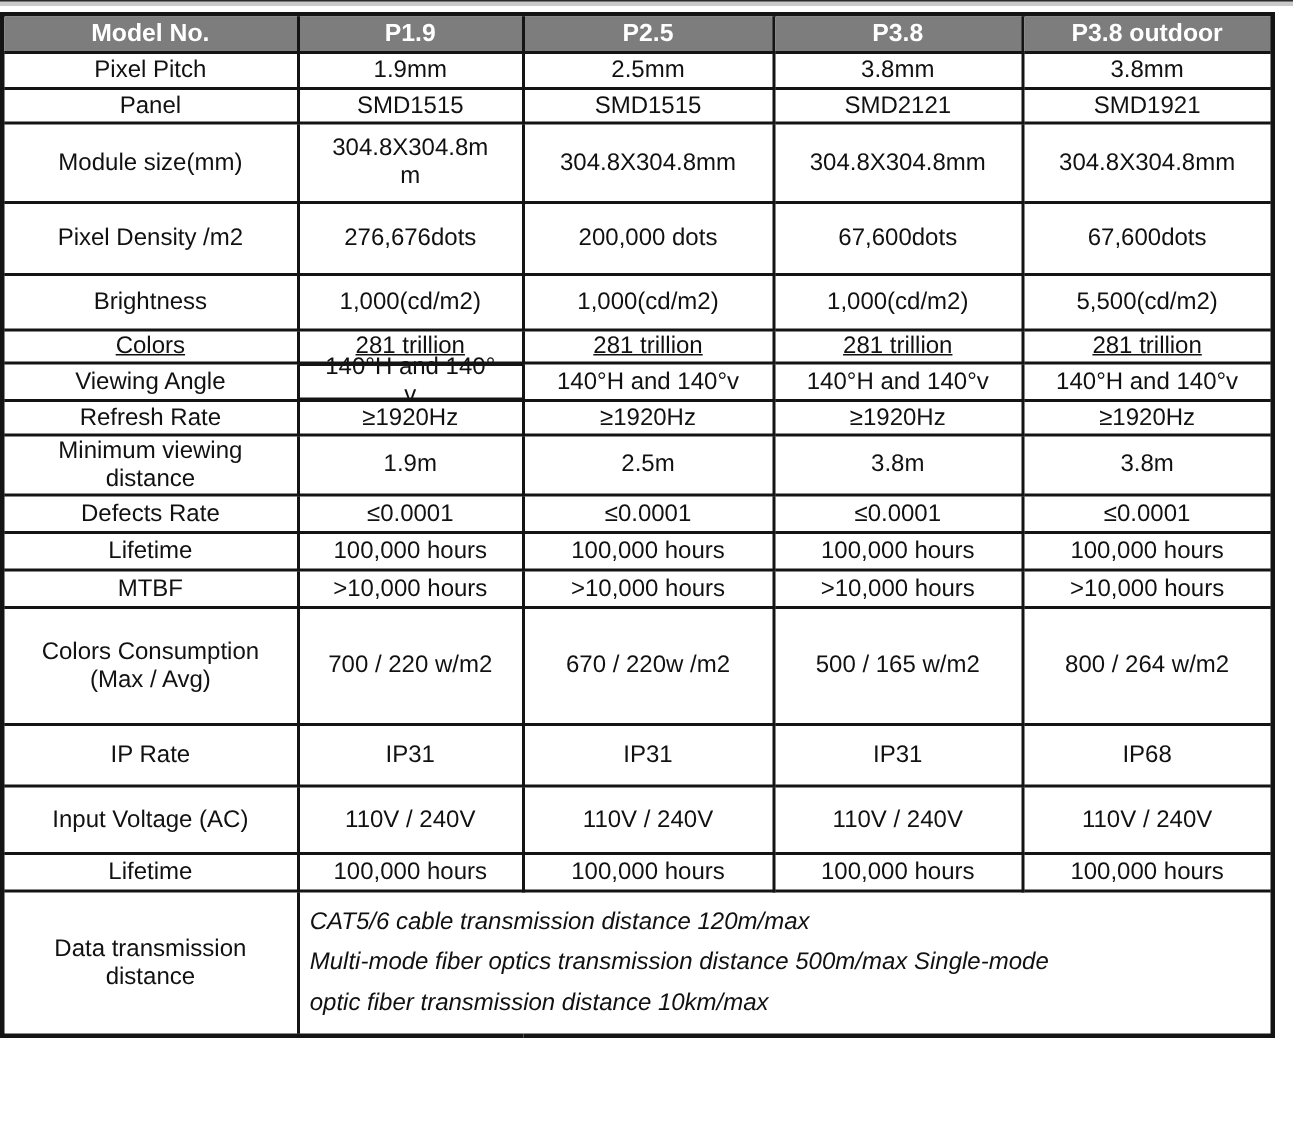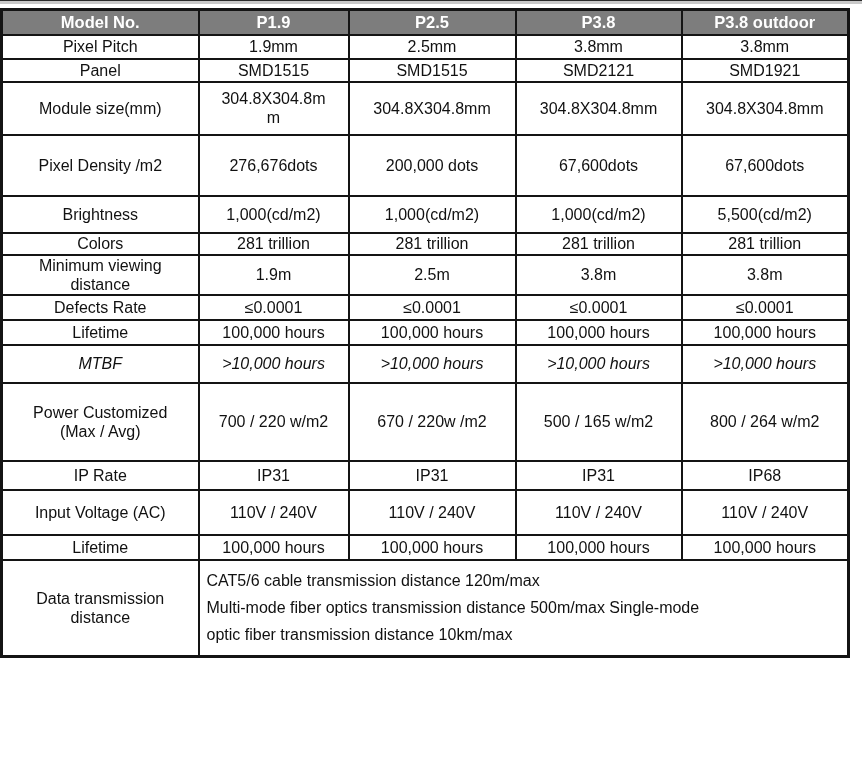--- a/index.html
+++ b/index.html
@@ -40,20 +40,21 @@
   th.hdr {
     background: var(--header-bg, #7d7d7d);
     color: var(--header-text, #ffffff);
     font-weight: bold;
     font-size: 16.5px;
   }
   td.span-cell {
     text-align: left;
     padding: 0 7px;
     line-height: 27px;
+    font-style: italic;
   }
   
   td.va-cell { position: relative; padding: 0; overflow: visible; }
   .va-inner {
     position: absolute;
     left: 0; right: 0;
     top: 50%;
     transform: translateY(-50%);
     line-height: 19px;
     white-space: pre-line;
@@ -105,40 +106,55 @@
         <td>SMD1921</td>
       </tr>
       <tr style="height: 53px;">
         <td>Module size(mm)</td>
         <td>304.8X304.8m
 m</td>
         <td>304.8X304.8mm</td>
         <td>304.8X304.8mm</td>
         <td>304.8X304.8mm</td>
       </tr>
-      <tr style="height: 61px;">
+      <tr style="height: 48px;">
         <td>Pixel Density /m2</td>
         <td>276,676dots</td>
         <td>200,000 dots</td>
         <td>67,600dots</td>
         <td>67,600dots</td>
       </tr>
       <tr style="height: 37px;">
         <td>Brightness</td>
         <td>1,000(cd/m2)</td>
         <td>1,000(cd/m2)</td>
         <td>1,000(cd/m2)</td>
         <td>5,500(cd/m2)</td>
       </tr>
-      <tr style="height: 22px;">
+      <tr style="height: 22px; text-decoration: underline;">
         <td>Colors</td>
         <td>281 trillion</td>
         <td>281 trillion</td>
         <td>281 trillion</td>
         <td>281 trillion</td>
+      </tr>
+      <tr style="height: 25px;">
+        <td>Viewing Angle</td>
+        <td class="va-cell"><div class="va-inner">140°H and 140°
+v</div><div class="va-line top"></div><div class="va-line bottom"></div></td>
+        <td>140°H and 140°v</td>
+        <td>140°H and 140°v</td>
+        <td>140°H and 140°v</td>
+      </tr>
+      <tr style="height: 23px;">
+        <td>Refresh Rate</td>
+        <td>≥1920Hz</td>
+        <td>≥1920Hz</td>
+        <td>≥1920Hz</td>
+        <td>≥1920Hz</td>
       </tr>
       <tr style="height: 40px;">
         <td>Minimum viewing
 distance</td>
         <td>1.9m</td>
         <td>2.5m</td>
         <td>3.8m</td>
         <td>3.8m</td>
       </tr>
       <tr style="height: 25px;">
@@ -148,36 +164,36 @@
         <td>≤0.0001</td>
         <td>≤0.0001</td>
       </tr>
       <tr style="height: 25px;">
         <td>Lifetime</td>
         <td>100,000 hours</td>
         <td>100,000 hours</td>
         <td>100,000 hours</td>
         <td>100,000 hours</td>
       </tr>
-      <tr style="height: 38px; font-style: italic;">
+      <tr style="height: 25px;">
         <td>MTBF</td>
         <td>&gt;10,000 hours</td>
         <td>&gt;10,000 hours</td>
         <td>&gt;10,000 hours</td>
         <td>&gt;10,000 hours</td>
       </tr>
       <tr style="height: 78px;">
-        <td>Power Customized
+        <td>Colors Consumption
 (Max / Avg)</td>
         <td>700 / 220 w/m2</td>
         <td>670 / 220w /m2</td>
         <td>500 / 165 w/m2</td>
         <td>800 / 264 w/m2</td>
       </tr>
-      <tr style="height: 29px;">
+      <tr style="height: 41px;">
         <td>IP Rate</td>
         <td>IP31</td>
         <td>IP31</td>
         <td>IP31</td>
         <td>IP68</td>
       </tr>
       <tr style="height: 45px;">
         <td>Input Voltage (AC)</td>
         <td>110V / 240V</td>
         <td>110V / 240V</td>

